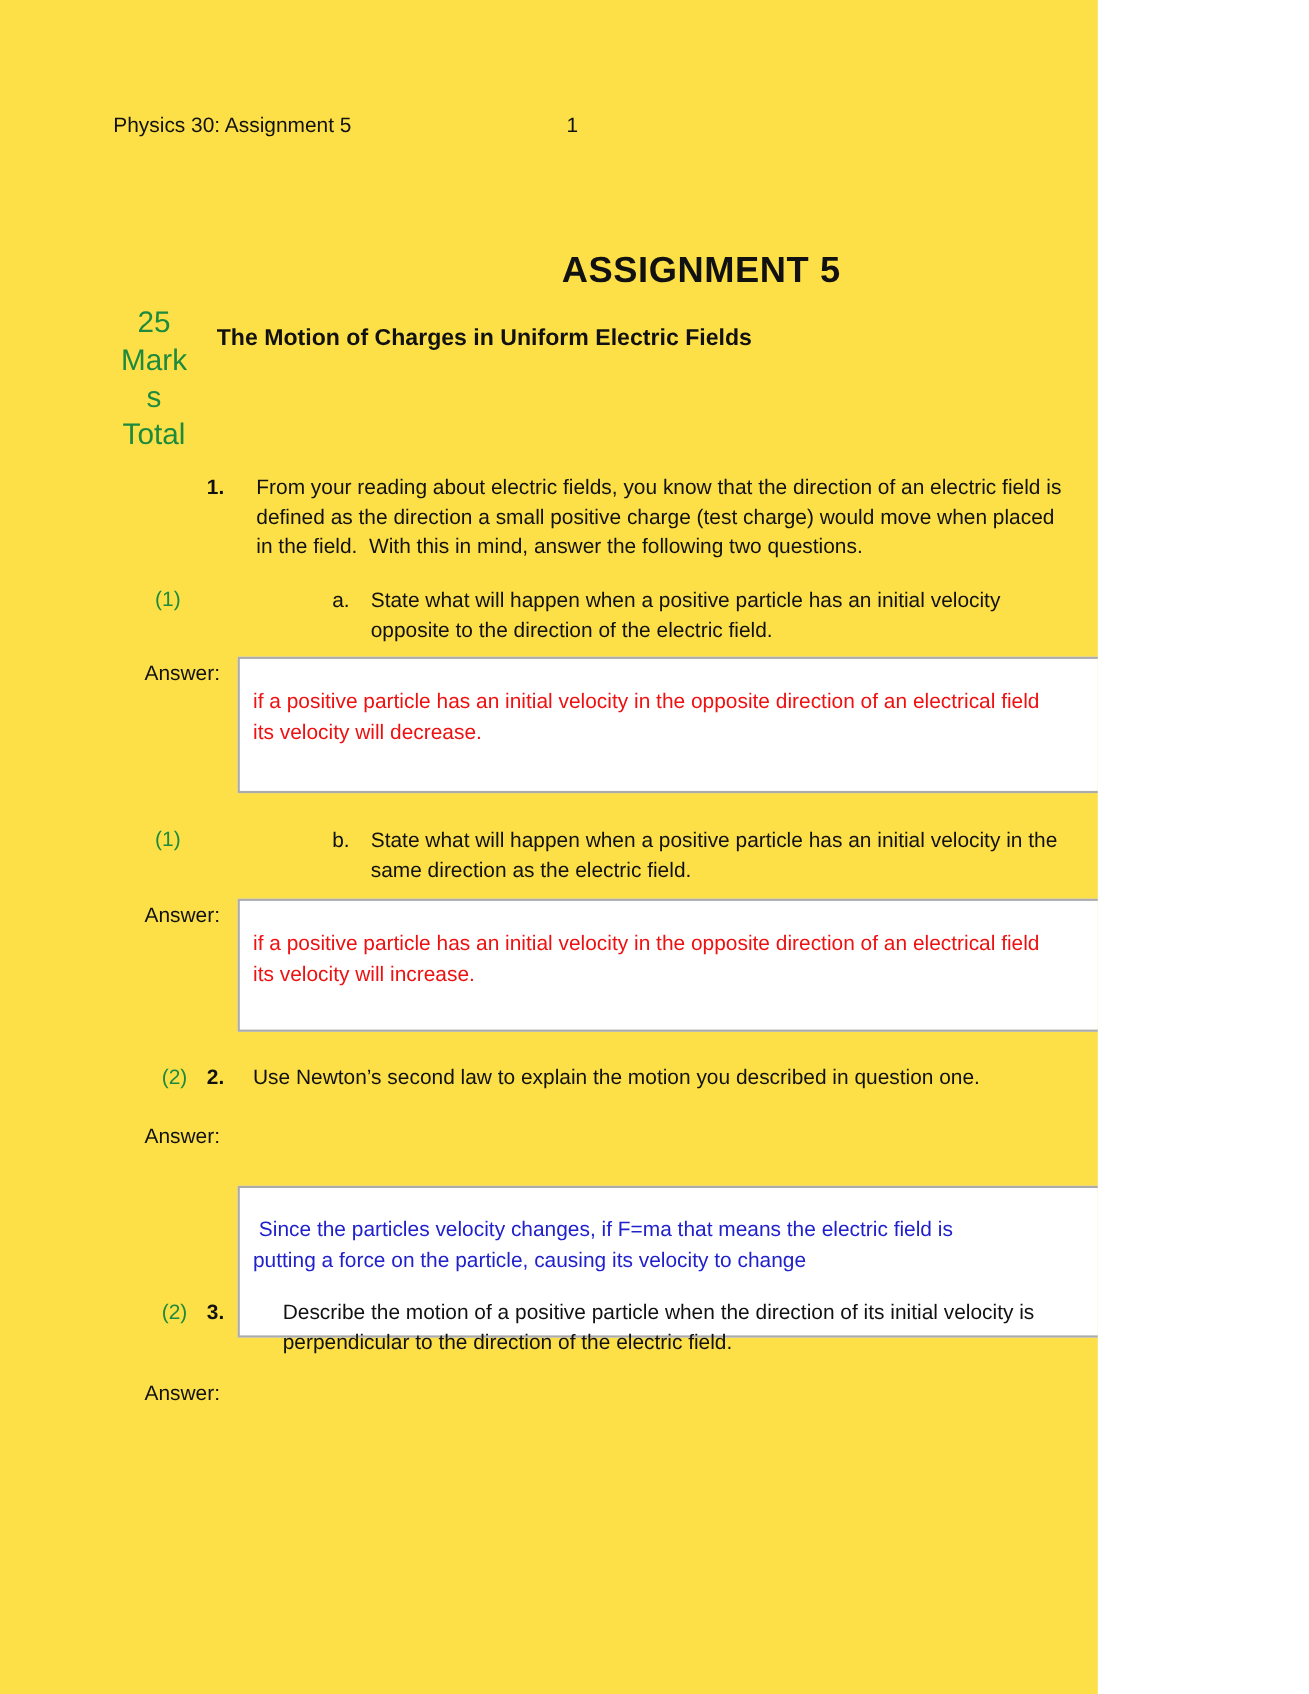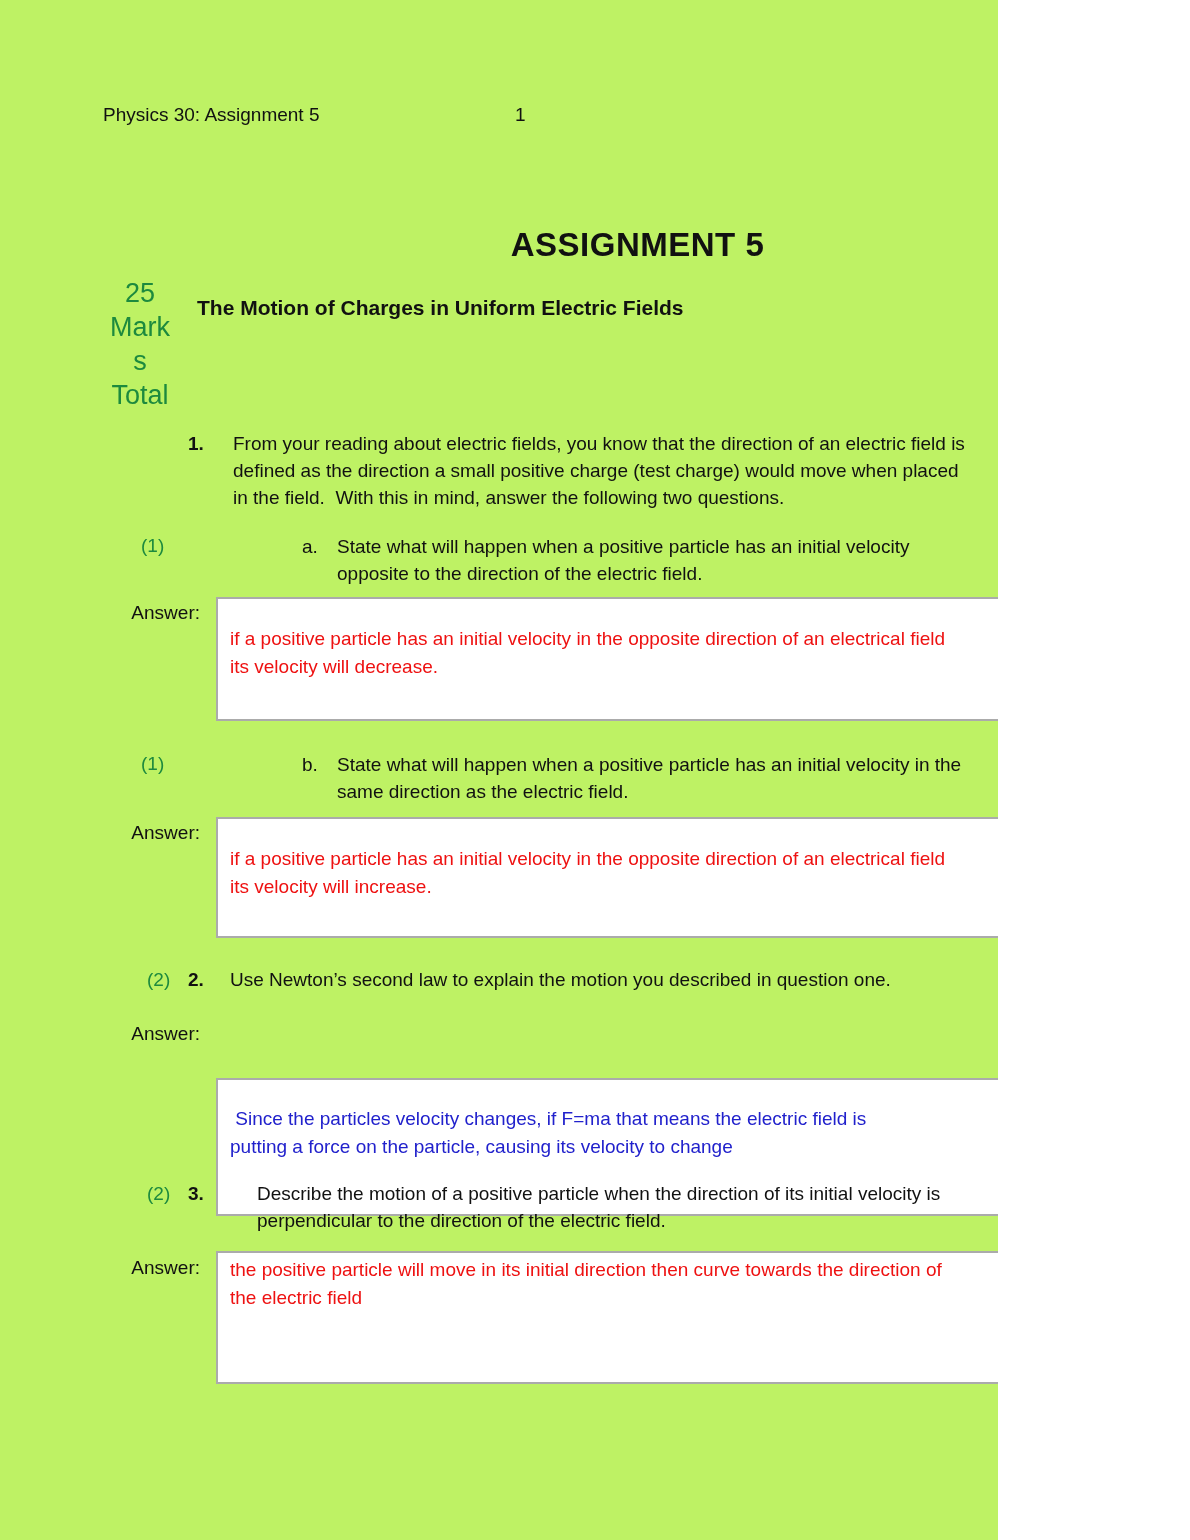--- a/index.html
+++ b/index.html
@@ -4,21 +4,21 @@
 <style>
   html, body {
     margin: 0;
     padding: 0;
     background: #ffffff;
   }
   .page {
     position: relative;
     width: 998px;
     height: 1540px;
-    background: #bef264;
+    background: #fde047;
     font-family: "Liberation Sans", sans-serif;
     color: #111111;
     overflow: hidden;
   }
   .abs { position: absolute; }
   .txt {
     font-size: 19px;
     line-height: 27px;
     white-space: pre-wrap;
   }
@@ -110,18 +110,14 @@
     <div class="answer-text answer-blue" style="padding-top:25px;"> Since the particles velocity changes, if F=ma that means the electric field is
 putting a force on the particle, causing its velocity to change</div>
   </div>
 
   <div class="abs txt green" style="left:147px; top:1180px;">(2)</div>
   <div class="abs txt bold" style="left:188px; top:1180px;">3.</div>
   <div class="abs txt" style="left:230px; top:1180px; width:848px;margin-left:27px;">Describe the motion of a positive particle when the direction of its initial velocity is
 perpendicular to the direction of the electric field.</div>
 
   <div class="abs answer-label" style="left:118px; top:1255px;">Answer:</div>
-  <div class="abs answer-box" style="top:1251px; height:133px;">
-    <div class="answer-text answer-red" style="padding-top:3px;">the positive particle will move in its initial direction then curve towards the direction of
-the electric field</div>
-  </div>
 
 </div>
 
 </body></html>

